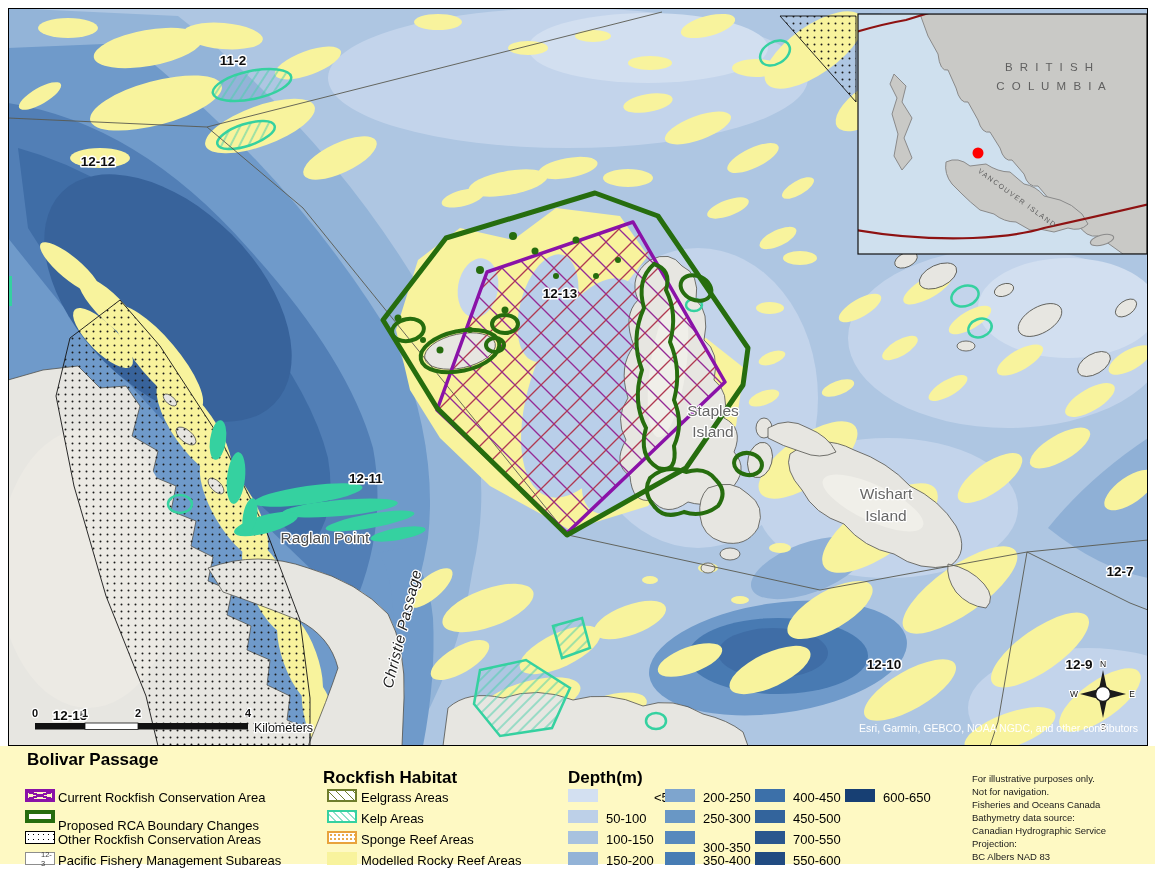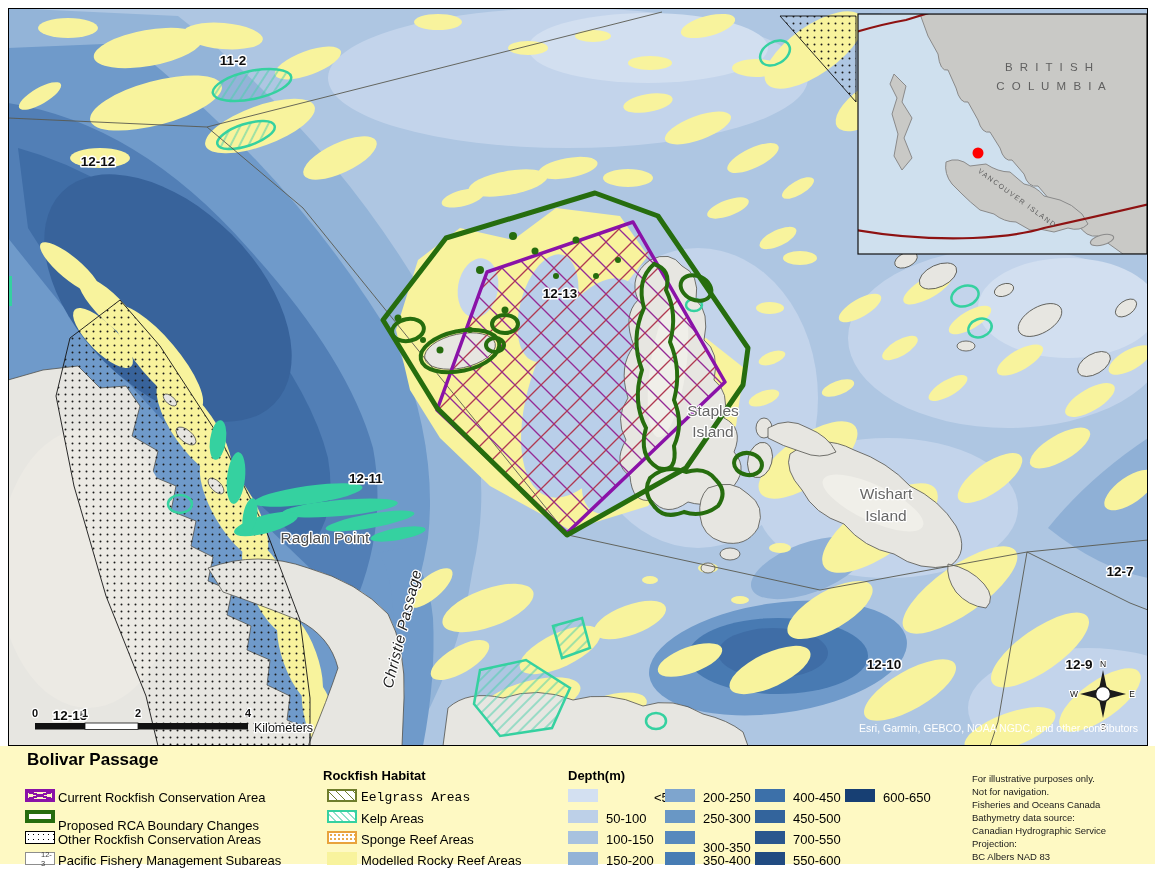--- a/index.html
+++ b/index.html
@@ -2,21 +2,21 @@
 <html><head>
 <meta charset="utf-8">
 <style>
   html,body{margin:0;padding:0;background:#fff;width:1155px;height:892px;overflow:hidden;
     font-family:"Liberation Sans",sans-serif;}
   .map-wrap{position:absolute;left:8px;top:8px;width:1128px;height:738px;}
   .map-wrap svg{display:block;}
   svg text{font-family:"Liberation Sans",sans-serif;}
   .panel{position:absolute;left:0;top:746px;width:1155px;height:118px;background:#fef9c3;}
   .lg-title{position:absolute;left:27px;top:4px;font-size:17px;font-weight:bold;color:#000;}
-  .lg-header{position:absolute;font-size:13px;font-weight:bold;color:#000;text-align:right;}
+  .lg-header{position:absolute;font-size:17px;font-weight:bold;color:#000;text-align:right;}
   .row{position:absolute;height:16px;}
   .row .lab{position:absolute;top:1px;font-size:13px;color:#000;white-space:nowrap;}
   .sw{position:absolute;width:30px;height:13px;box-sizing:border-box;background:#fff;}
   .sw-current{border:3px solid #8a12a8;background:
     linear-gradient(to top right,transparent calc(50% - 1.1px),#8a12a8 calc(50% - 1.1px),#8a12a8 calc(50% + 1.1px),transparent calc(50% + 1.1px)),
     linear-gradient(to bottom right,transparent calc(50% - 1.1px),#8a12a8 calc(50% - 1.1px),#8a12a8 calc(50% + 1.1px),transparent calc(50% + 1.1px));}
   .sw-proposed{border:4px solid #266d0e;}
   .sw-dotted{border:1px solid #000;background-image:radial-gradient(#000 0.8px,transparent 0.9px);background-size:5px 5px;}
   .sw-subarea{border:1px solid #8d8d8d;display:flex;align-items:center;justify-content:center;
     font-size:7.5px;color:#3c3c3c;}
@@ -359,21 +359,21 @@
   <div class="row" style="left:0;top:106px;">
     <div class="sw sw-subarea" style="left:25px;top:0;padding-left:15px;">
       <span>12-3</span>
     </div>
     <div class="lab" style="left:58px;">Pacific Fishery Management Subareas</div>
   </div>
 
   <div class="lg-header" style="left:323px;top:22px;">Rockfish Habitat</div>
   <div class="row" style="left:0;top:43px;">
     <div class="sw sw-eel" style="left:327px;top:0;"></div>
-    <div class="lab" style="left:361px;font-family:Liberation Mono, monospace;">Eelgrass Areas</div>
+    <div class="lab" style="left:361px;">Eelgrass Areas</div>
   </div>
   <div class="row" style="left:0;top:64px;">
     <div class="sw sw-kelp" style="left:327px;top:0;"></div>
     <div class="lab" style="left:361px;">Kelp Areas</div>
   </div>
   <div class="row" style="left:0;top:85px;">
     <div class="sw sw-sponge" style="left:327px;top:0;"></div>
     <div class="lab" style="left:361px;">Sponge Reef Areas</div>
   </div>
   <div class="row" style="left:0;top:106px;">

